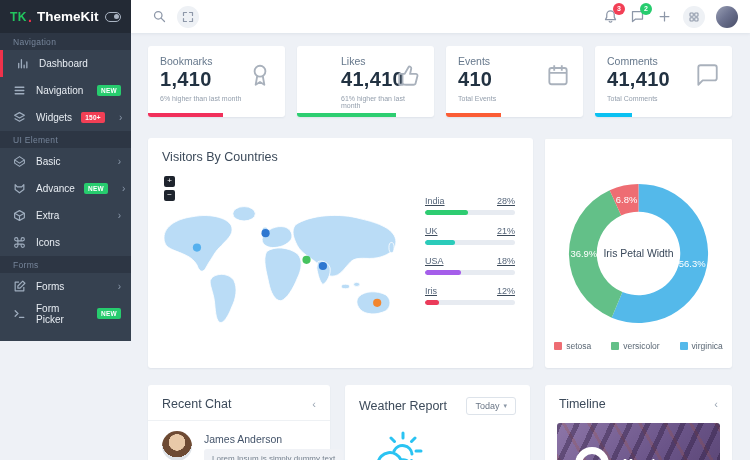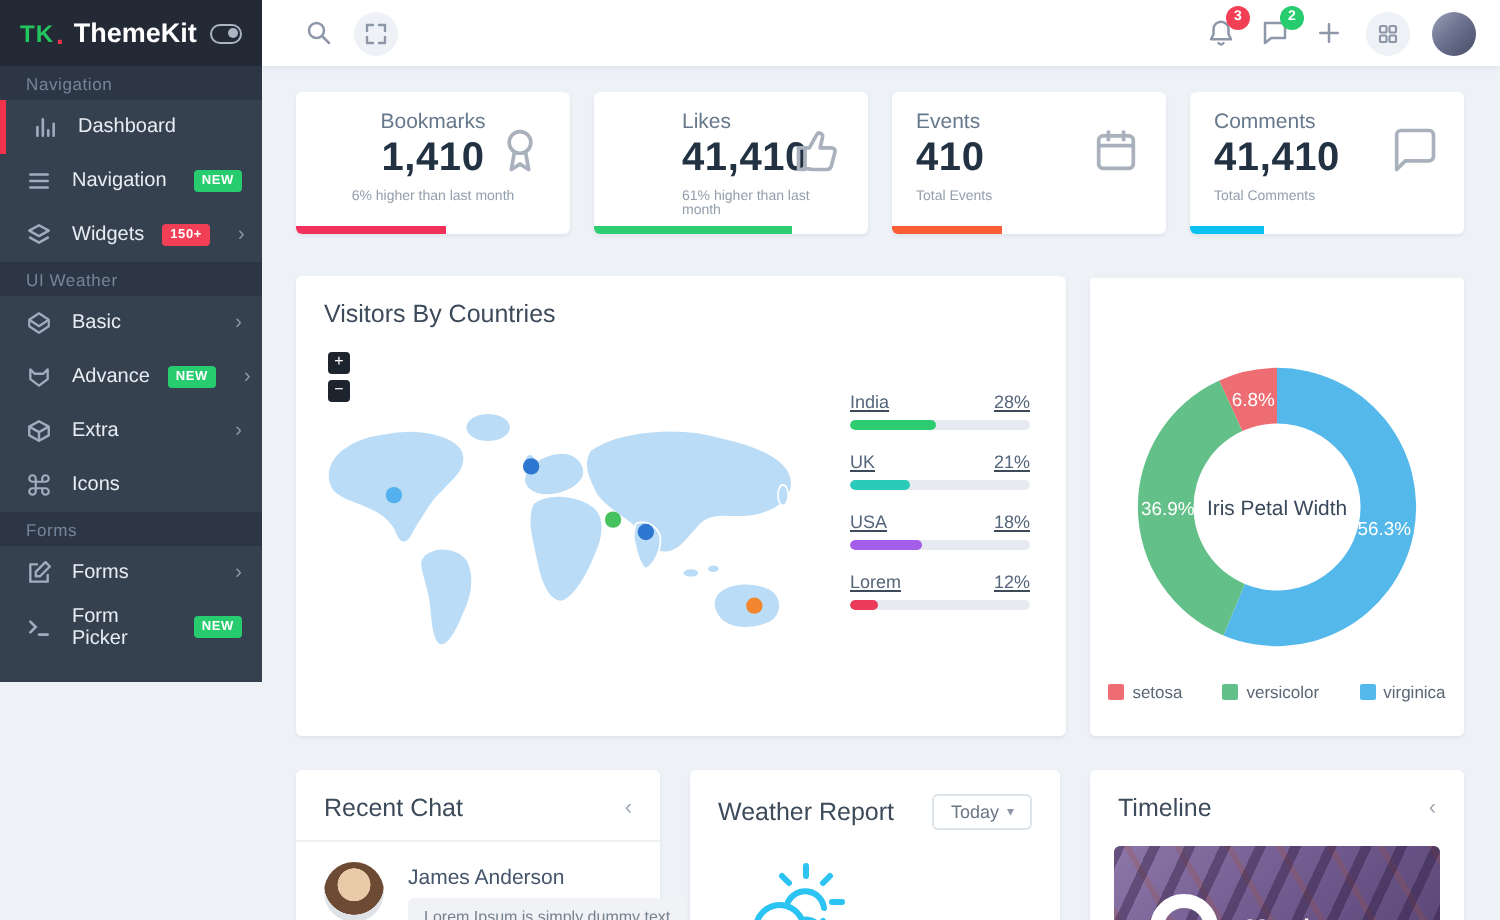--- a/index.html
+++ b/index.html
@@ -125,21 +125,21 @@
         <svg viewBox="0 0 24 24" fill="none" stroke="currentColor" stroke-width="2.2" stroke-linejoin="round">
           <path d="M12 3l9 5-9 5-9-5z"></path>
           <path d="M3 14l9 5 9-5"></path>
         </svg>
       </span>
     <span class="s-label">Widgets</span>
     <span class="s-badge red">150+</span>
     <span class="s-chev">›</span>
   </div>
 
-  <div class="s-section">UI Weather</div>
+  <div class="s-section">UI Element</div>
 
   <div class="s-item">
     <span class="s-ico">
         <svg viewBox="0 0 24 24" fill="none" stroke="currentColor" stroke-width="2" stroke-linejoin="round">
           <path d="M12 3l9 6-9 6-9-6z"></path>
           <path d="M3 9v6l9 6 9-6V9"></path>
         </svg>
       </span>
     <span class="s-label">Basic</span>
     <span class="s-chev">›</span>
@@ -237,21 +237,21 @@
           <rect x="4" y="4" width="6.5" height="6.5" rx="1.5"></rect>
           <rect x="13.5" y="4" width="6.5" height="6.5" rx="1.5"></rect>
           <rect x="4" y="13.5" width="6.5" height="6.5" rx="1.5"></rect>
           <rect x="13.5" y="13.5" width="6.5" height="6.5" rx="1.5"></rect>
         </svg>
       </span>
     <span class="tb-avatar"></span>
   </div>
 </div>
 
-<div class="card stat" style="left:148px;text-align:center;">
+<div class="card stat" style="left:148px;">
   <div class="lbl">Bookmarks</div>
   <div class="val">1,410</div>
   <div class="sub">6% higher than last month</div>
   <span class="s-icon"><svg viewBox="0 0 24 24" fill="none" stroke="currentColor" stroke-width="1.7" stroke-linejoin="round">
         <circle cx="12" cy="8.5" r="5"></circle>
         <path d="M9.5 12.5L8 21l4-2.5L16 21l-1.5-8.5"></path>
       </svg></span>
   <div class="bar-track">
       <div class="bar-fill" style="width:55%;background:#f1305b;"></div>
     </div>
@@ -346,21 +346,21 @@
       <div class="c-line">
         <span>USA</span>
         <span>18%</span>
       </div>
       <div class="c-track">
           <div class="c-fill" style="width:40%;background:#a55eea;"></div>
         </div>
     </div>
     <div class="c-row">
       <div class="c-line">
-        <span>Lorem</span>
+        <span>Iris</span>
         <span>12%</span>
       </div>
       <div class="c-track">
           <div class="c-fill" style="width:15%;background:#eb3b5a;"></div>
         </div>
     </div>
   </div>
 </div>
 
 <div class="card" style="left:545px;top:138px;width:187px;height:230px;">

